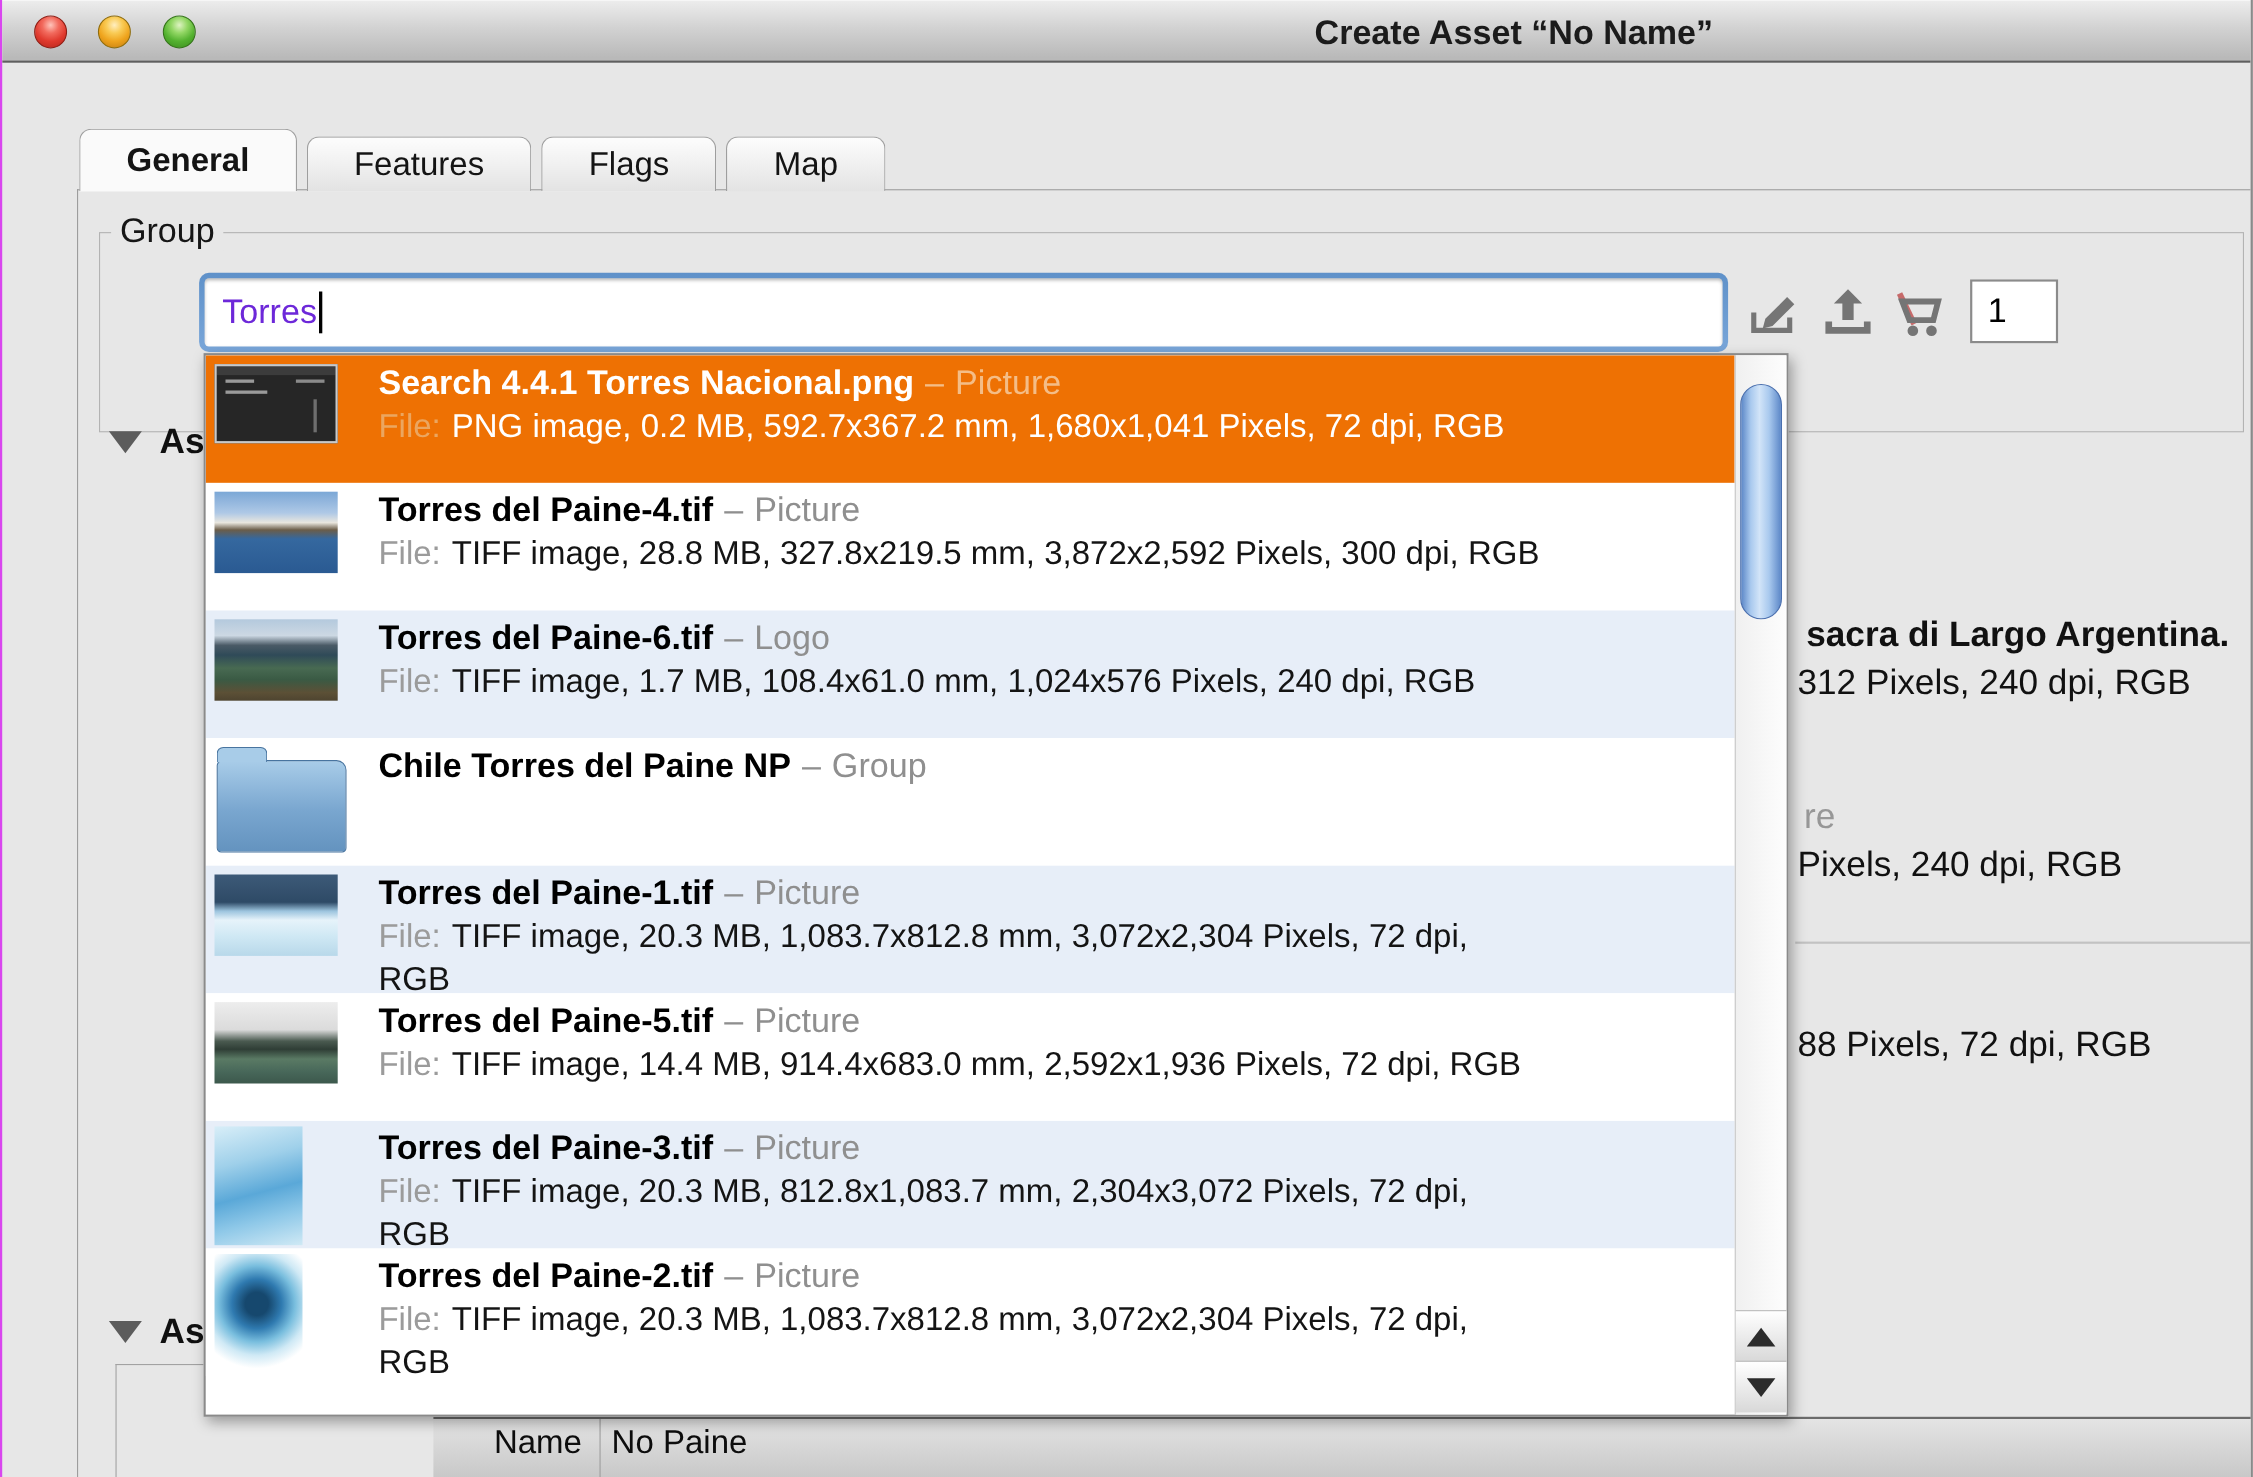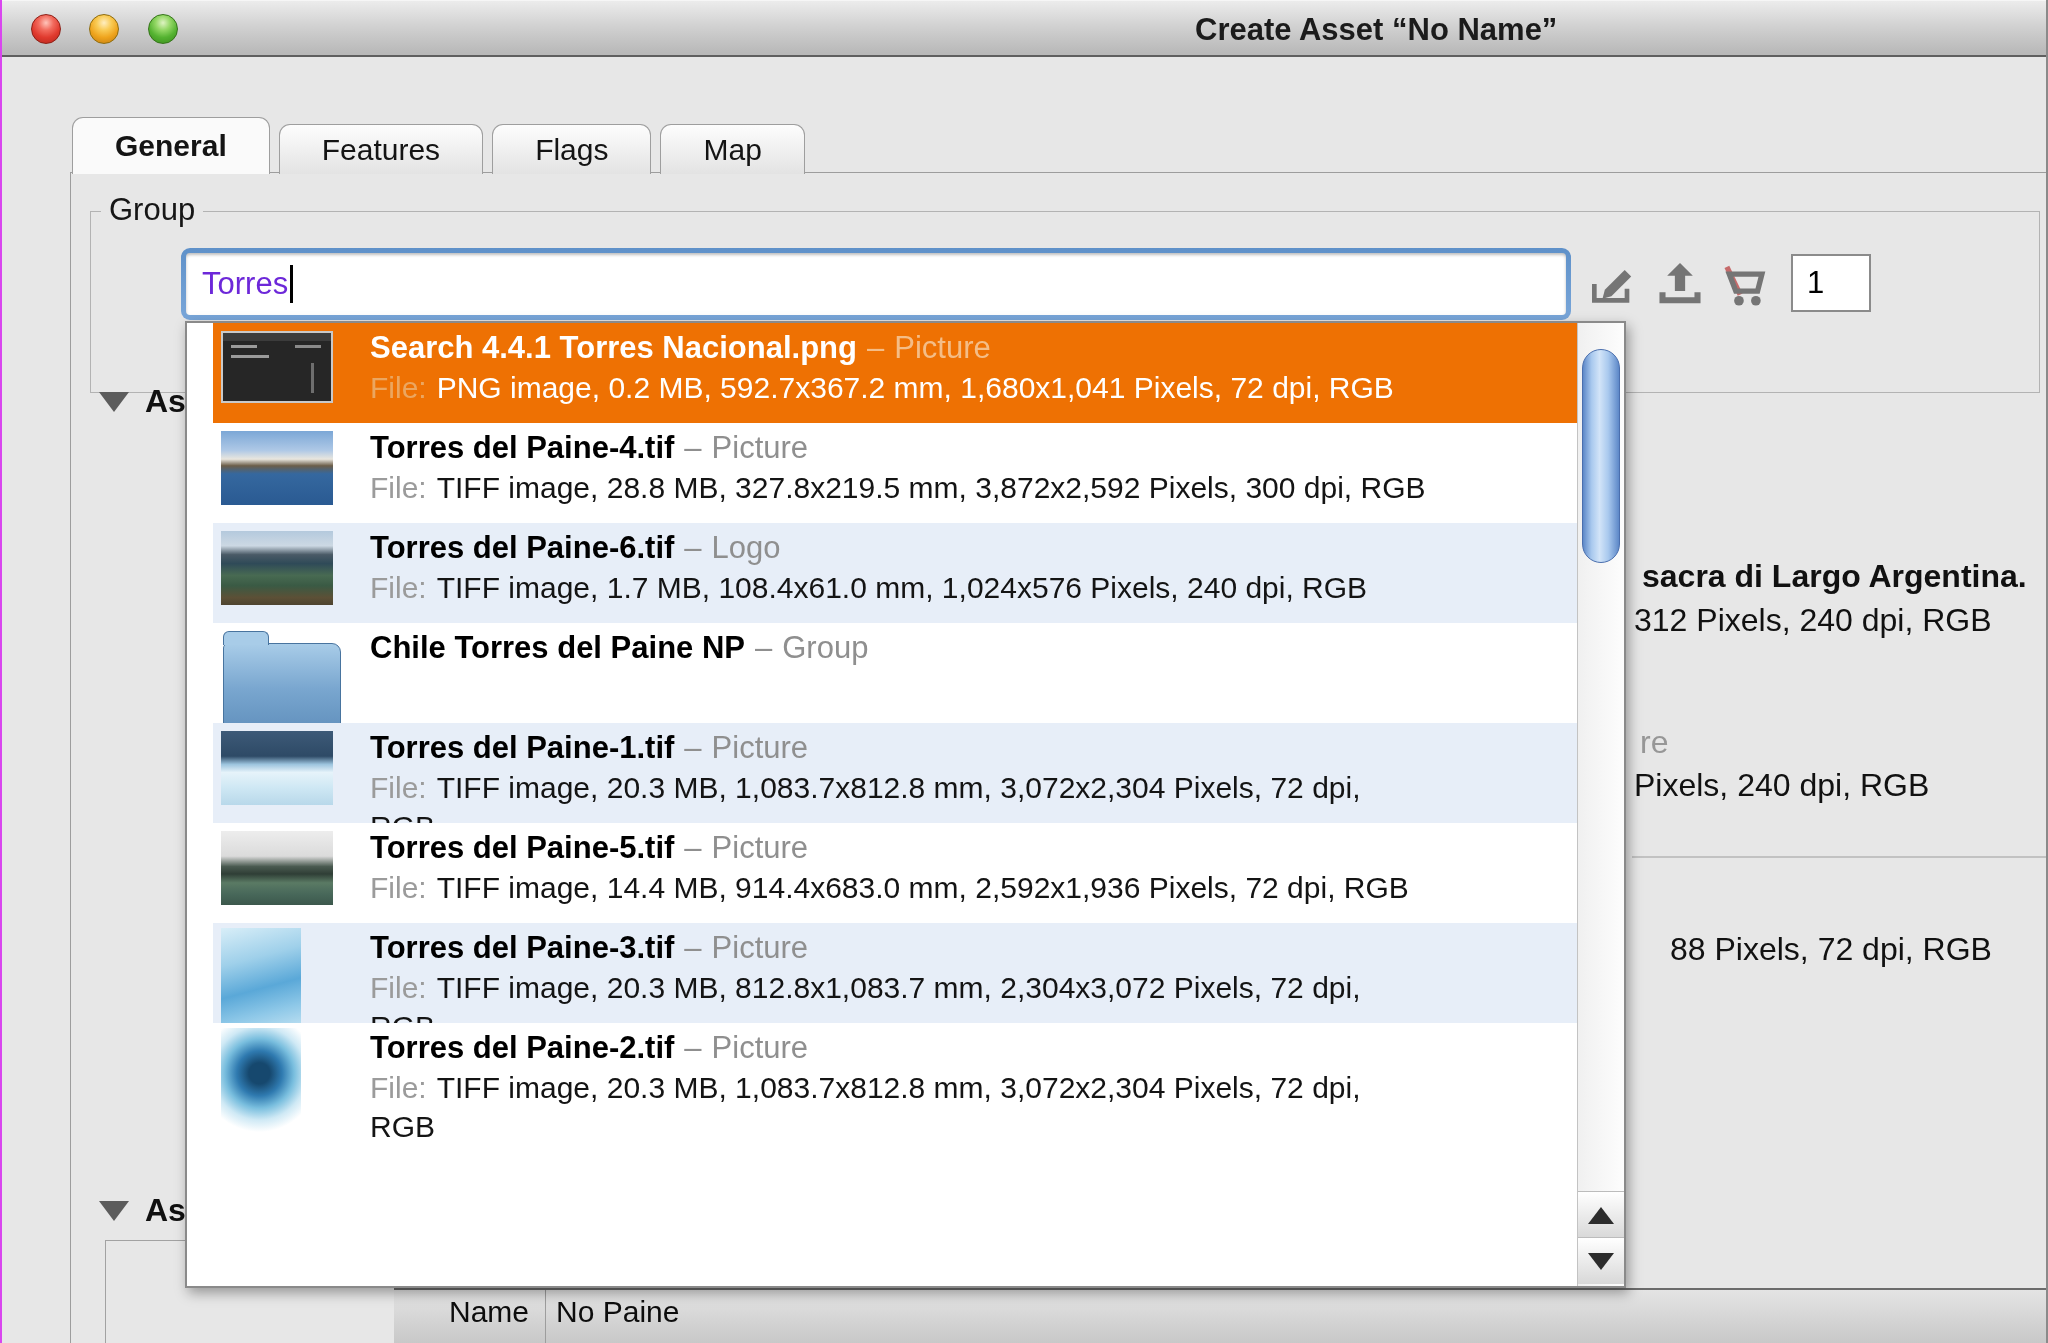--- a/index.html
+++ b/index.html
@@ -51,21 +51,21 @@
   .bottombar{position:absolute;left:392px;top:1288px;width:1656px;height:55px;z-index:2;
              border-top:2px solid #6b6b6b;background:linear-gradient(#e4e4e4,#c8c8c8);box-sizing:border-box;}
   .bb-divider{position:absolute;left:151px;top:0;width:1px;height:55px;background:#9d9d9d;}
   .bb-label{position:absolute;left:55px;top:5px;font-size:30px;color:#0d0d0d;}
   .bb-value{position:absolute;left:162px;top:5px;font-size:30px;color:#0d0d0d;}
   
   .dropdown{position:absolute;left:183px;top:321px;width:1441px;height:967px;z-index:10;
             background:#fff;border:2px solid #8a8a8a;box-sizing:border-box;
             box-shadow:3px 5px 12px rgba(0,0,0,.35);}
   .rows{position:absolute;left:0;top:0;right:47px;bottom:0;overflow:hidden;}
-  .row{position:relative;height:100px;background:#fff;margin-left:26px;}
+  .row{position:relative;height:116px;background:#fff;}
   .row.alt{background:#e7eef8;}
   .row.sel{background:#ee7103;}
   .txt{position:absolute;left:157px;top:4px;width:1235px;}
   .line1{font-size:31px;line-height:41px;white-space:nowrap;}
   .nm{font-weight:bold;color:#000;}
   .sep{color:#8f8f8f;margin:0 10px;}
   .typ{color:#8f8f8f;}
   .line2,.line3{font-size:30px;line-height:39px;color:#141414;white-space:nowrap;}
   .flab{color:#9b9b9b;margin-right:10px;}
   .row.sel .nm{color:#fff;}
@@ -139,21 +139,21 @@
     <span class="tri"></span>
     <span class="disc-label">As</span>
   </div>
   <div class="subbox"></div>
 
   <div class="frag bold" style="left:1640px;top:558px;">sacra di Largo Argentina.</div>
   <div class="frag" style="left:1632px;top:602px;">312 Pixels, 240 dpi, RGB</div>
   <div class="frag gray" style="left:1638px;top:724px;">re</div>
   <div class="frag" style="left:1632px;top:767px;">Pixels, 240 dpi, RGB</div>
   <div class="frag-divider"></div>
-  <div class="frag" style="left:1632px;top:931px;margin-left:36px;">88 Pixels, 72 dpi, RGB</div>
+  <div class="frag" style="left:1632px;top:931px;">88 Pixels, 72 dpi, RGB</div>
 
   <div class="bottombar">
     <div class="bb-divider"></div>
     <div class="bb-label">Name</div>
     <div class="bb-value">No Paine</div>
   </div>
 
   <div class="search">
     <div class="search-inner">
       <span>Torres</span>

